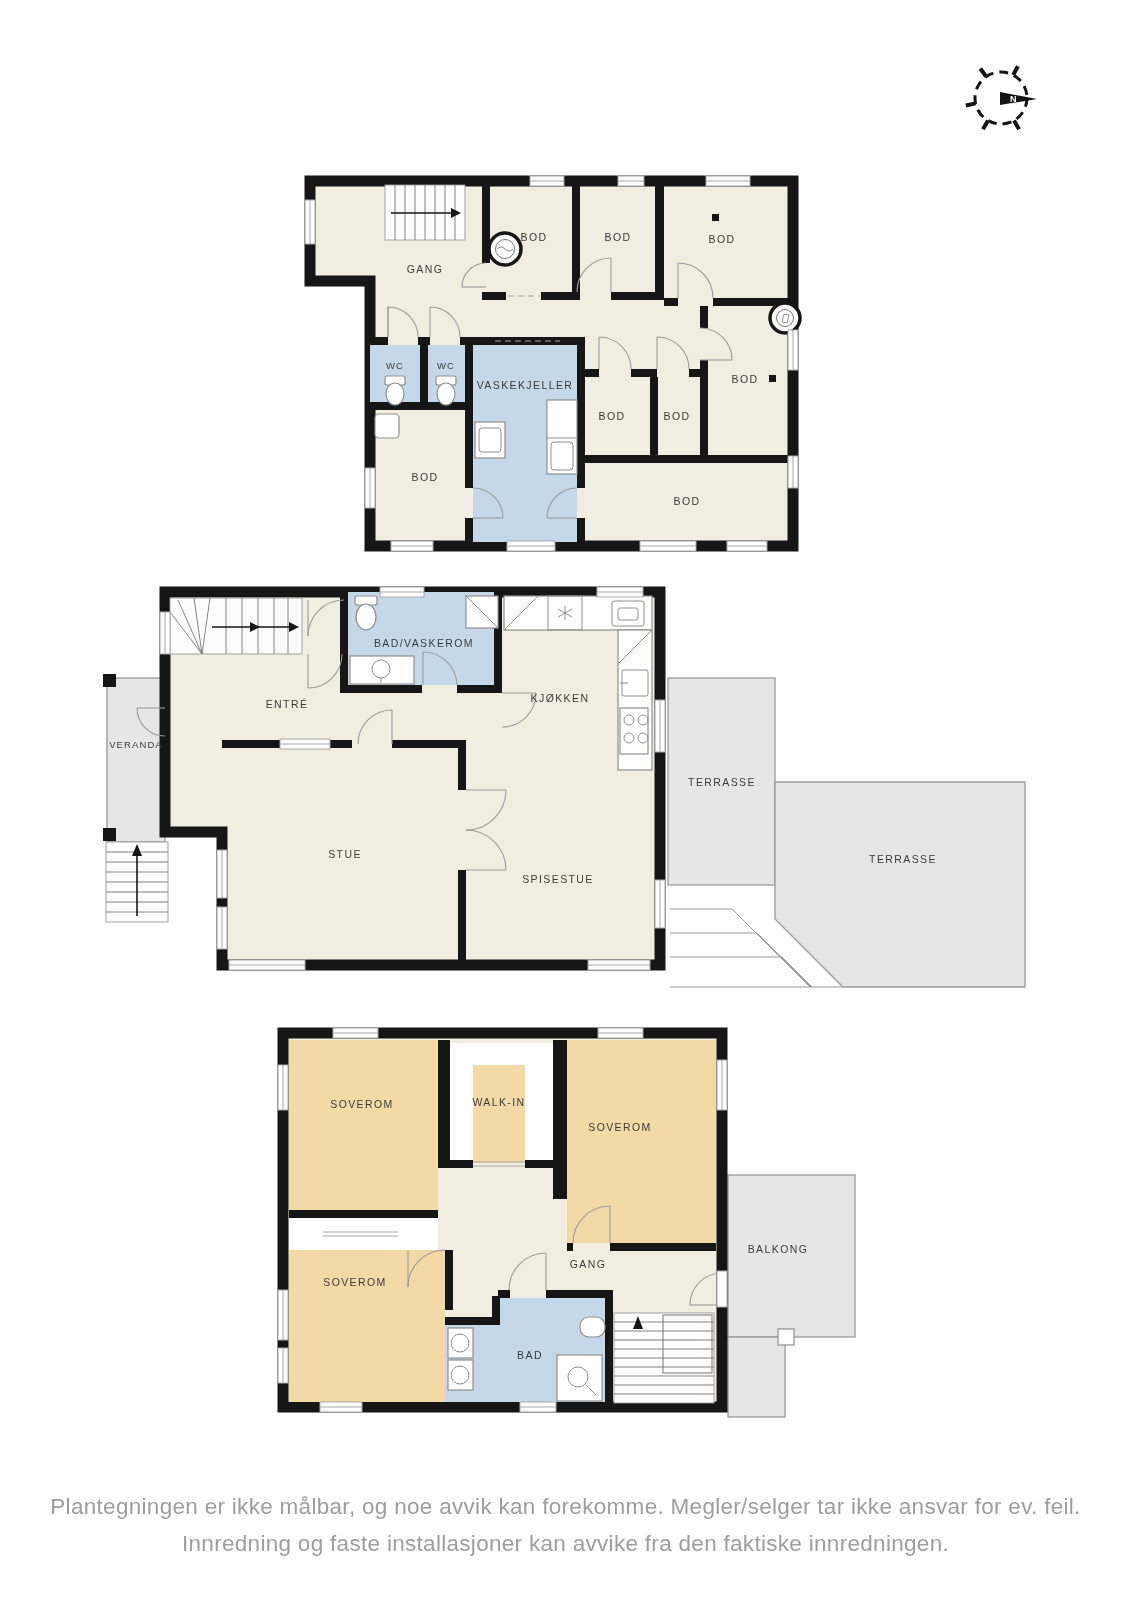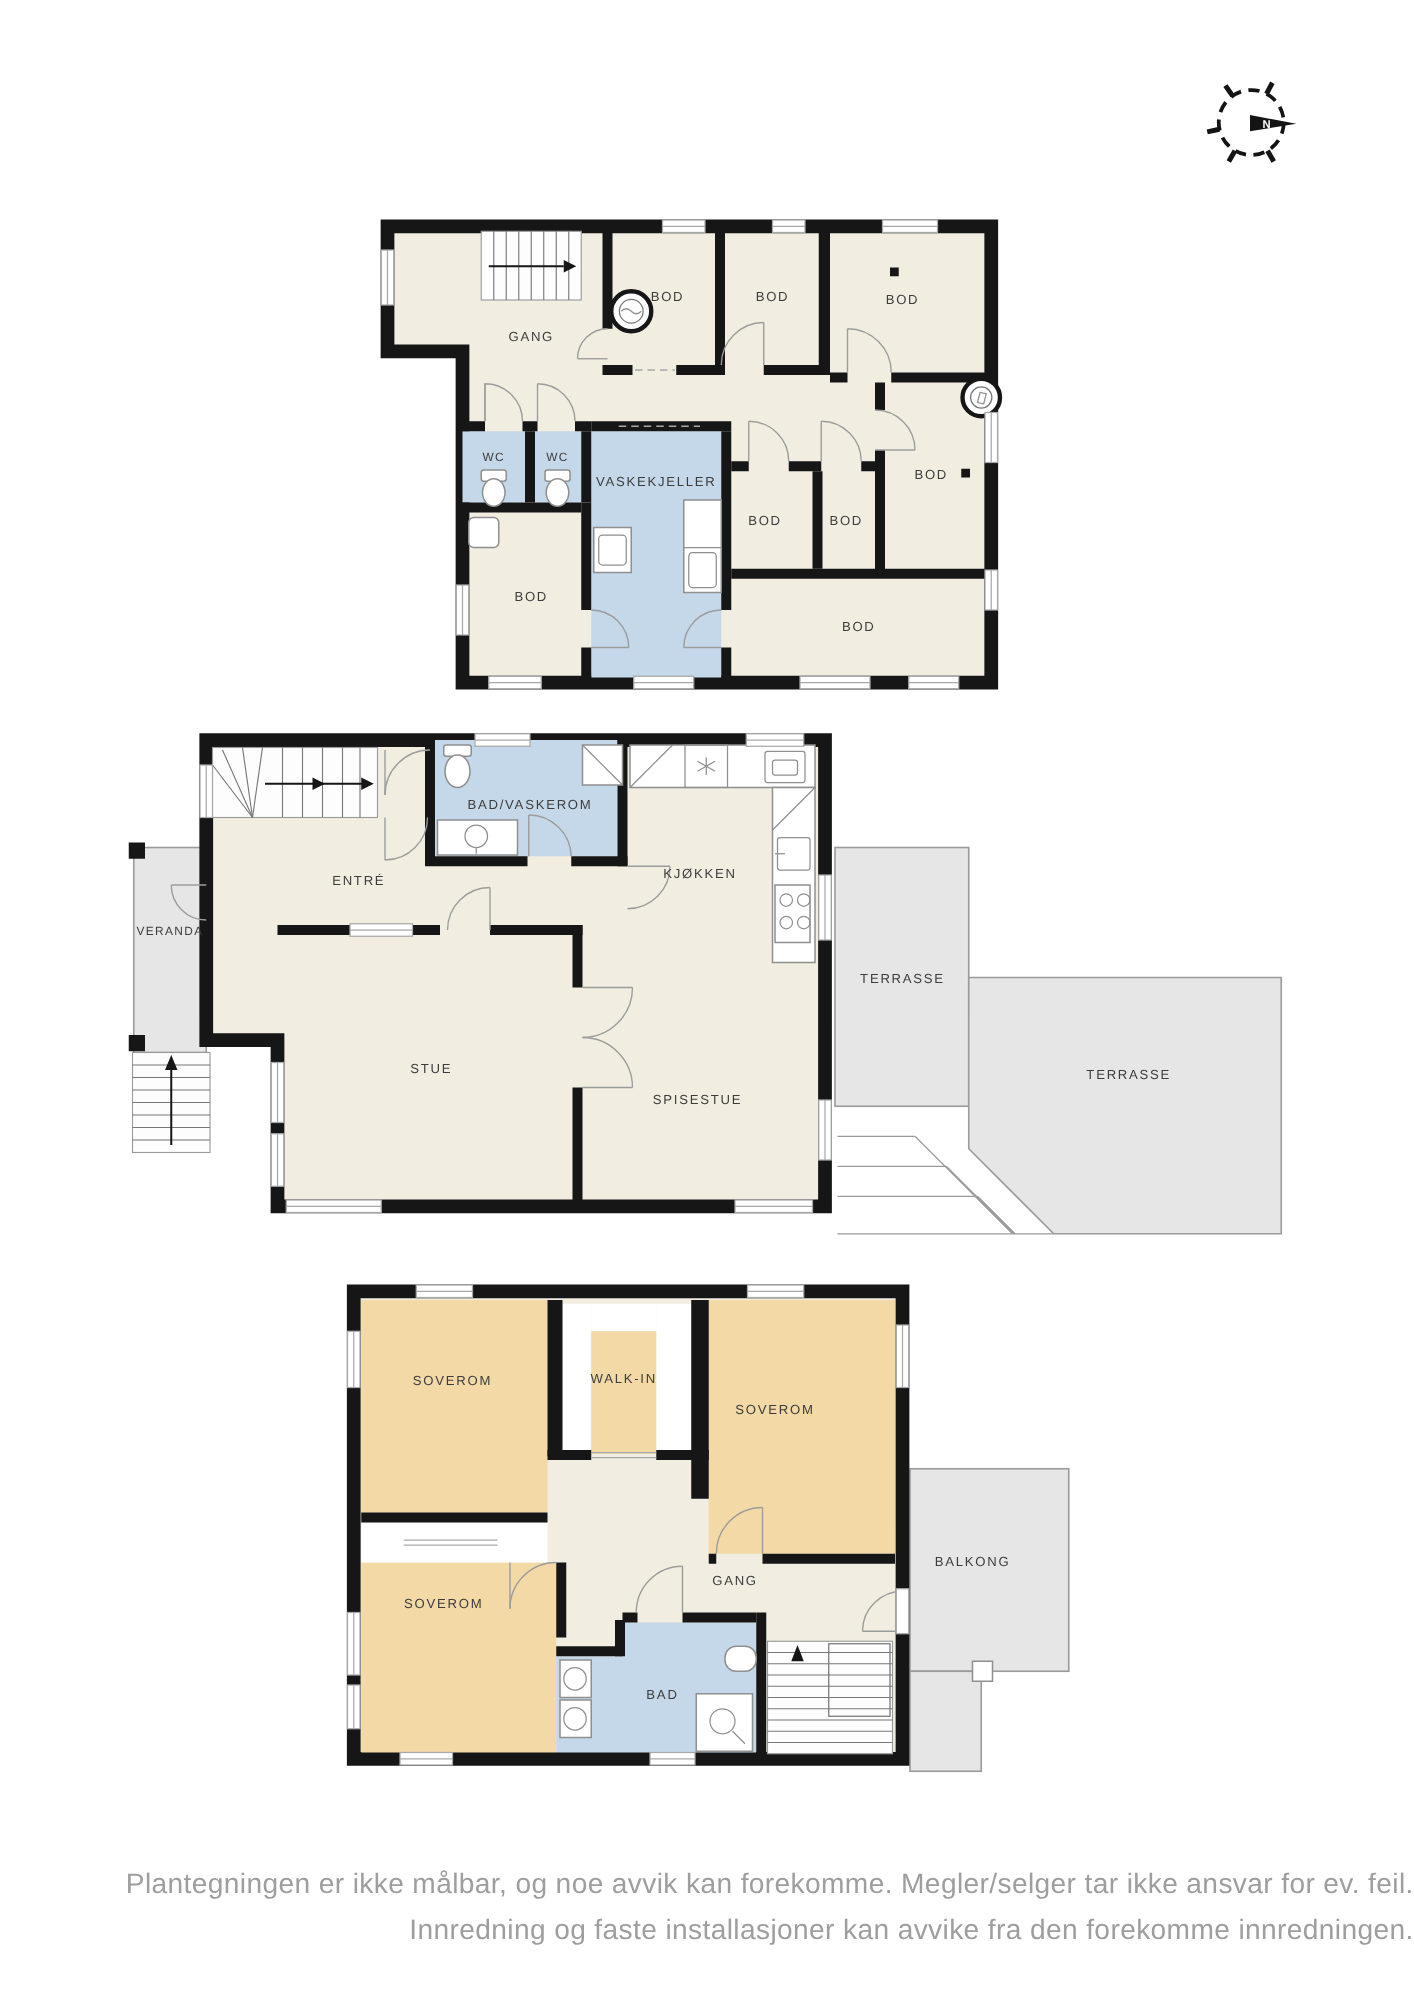--- a/index.html
+++ b/index.html
@@ -20,21 +20,21 @@
   .winline{stroke:#a8a8a8;stroke-width:1;}
   .door{fill:none;stroke:#9c9c9c;stroke-width:1.1;}
   .fix{fill:#ffffff;stroke:#8f8f8f;stroke-width:1.2;}
   .fixln{fill:none;stroke:#8f8f8f;stroke-width:1;}
   .stairbox{fill:#fdfdfd;stroke:#9a9a9a;stroke-width:0.9;}
   .tread{stroke:#777777;stroke-width:0.9;}
   .arrow{stroke:#161616;stroke-width:1.6;fill:none;}
   .ahead{fill:#161616;}
   .dash{stroke:#a8a8a8;stroke-width:1.2;stroke-dasharray:6 4;}
   .steps{stroke:#9a9a9a;stroke-width:1;fill:none;}
-  #disclaimer{position:absolute;left:0;top:1488px;width:1131px;text-align:right;
+  #disclaimer{position:absolute;left:0;top:1488px;width:1131px;text-align:center;
       color:#9e9e9e;font-size:22.5px;line-height:37px;letter-spacing:0.3px;}
 </style>
 </head>
 <body>
 
 <div id="page">
 
   <svg class="plan" style="left:963px;top:60px" width="78" height="78" viewBox="0 0 78 78">
     <circle cx="38" cy="38" r="26" fill="none" stroke="#141414" stroke-width="3" stroke-dasharray="9 6"></circle>
     <g>
@@ -455,16 +455,16 @@
     <text class="lbl" x="241" y="103">WALK-IN</text>
     <text class="lbl" x="362" y="128">SOVEROM</text>
     <text class="lbl" x="97" y="283">SOVEROM</text>
     <text class="lbl" x="330" y="265">GANG</text>
     <text class="lbl" x="272" y="356">BAD</text>
     <text class="lbl" x="520" y="250">BALKONG</text>
   </svg>
 
   <div id="disclaimer">
     <div>Plantegningen er ikke målbar, og noe avvik kan forekomme. Megler/selger tar ikke ansvar for ev. feil.</div>
-    <div>Innredning og faste installasjoner kan avvike fra den forekomme innredningen.</div>
+    <div>Innredning og faste installasjoner kan avvike fra den faktiske innredningen.</div>
   </div>
 
 </div>
 
 </body></html>

